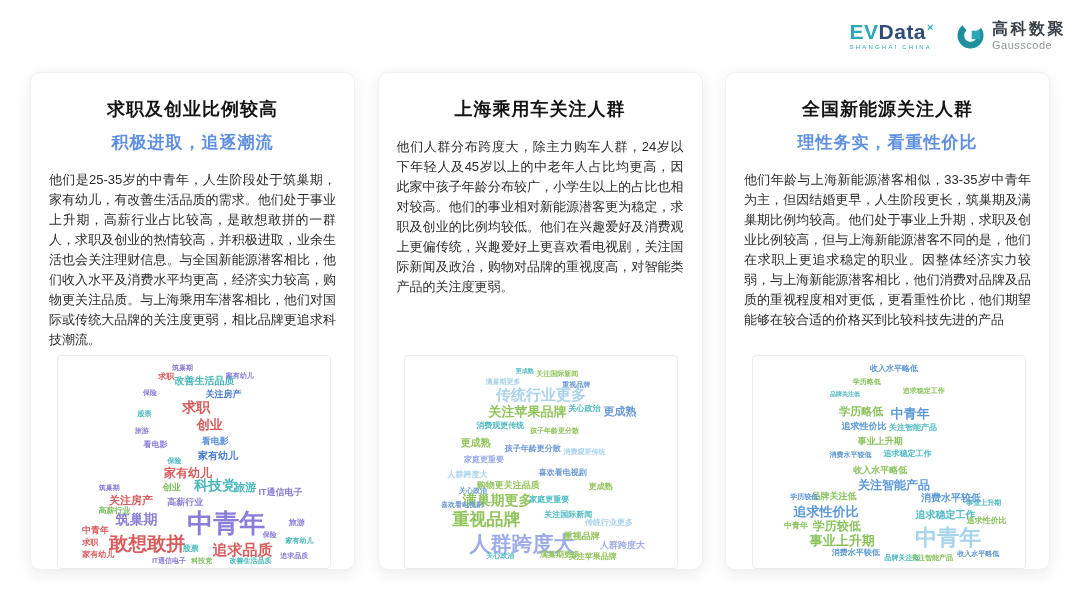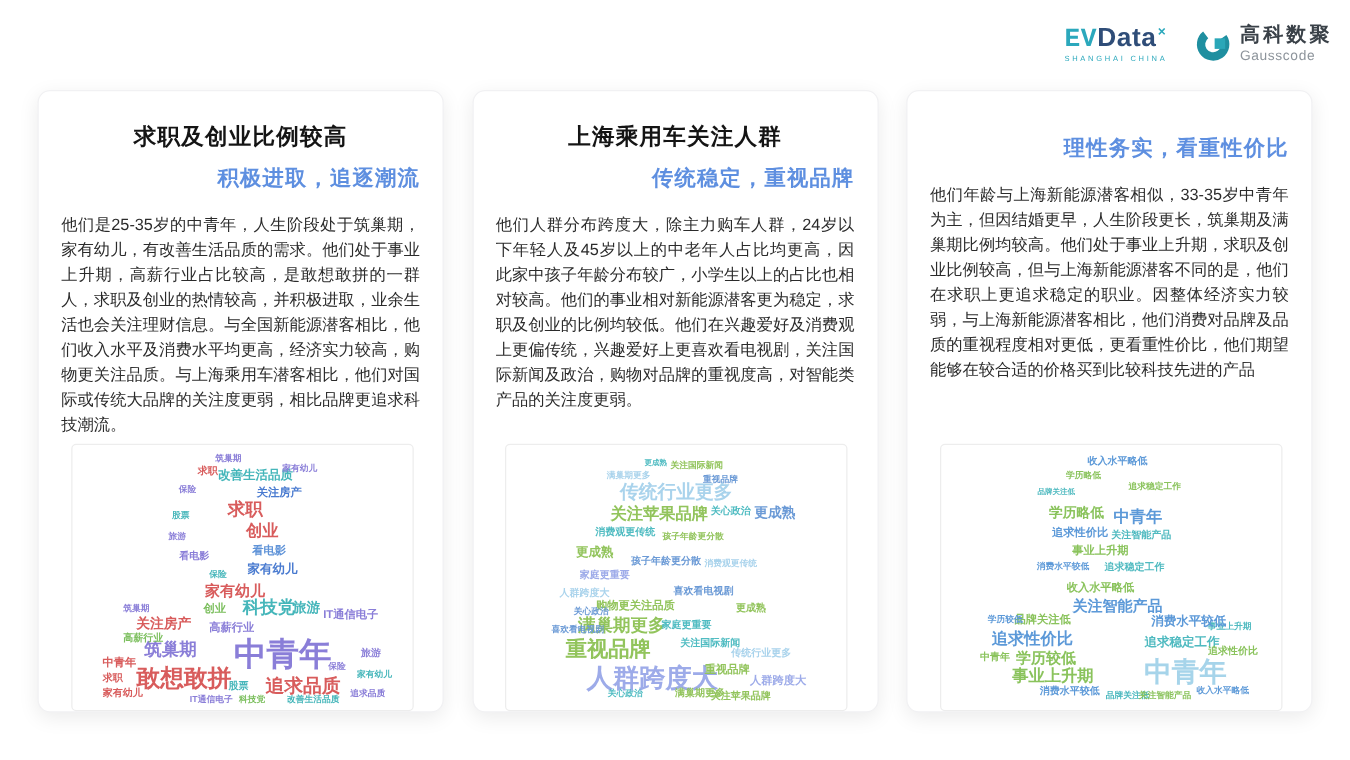--- a/index.html
+++ b/index.html
@@ -4,38 +4,38 @@
 <style>
   html,body { margin:0; padding:0; }
   body {
     width:1080px; height:608px; background:#ffffff; overflow:hidden; position:relative;
     font-family:"Liberation Sans","DejaVu Sans",sans-serif;
   }
   
   .logos { position:absolute; top:20px; right:14px; display:flex; align-items:center; gap:22px; }
   .evdata { text-align:left; }
   .ev-row { font-size:21px; font-weight:bold; letter-spacing:.5px; line-height:1; }
-  .ev   { color:#2ba8bc;font-family:Liberation Mono, monospace; }
+  .ev   { color:#2ba8bc; }
   .dataw{ color:#2f4d78; }
   .sup  { color:#2ba8bc; font-size:11px; vertical-align:super; font-weight:bold; margin-left:1px; }
   .ev-sub { font-size:6px; color:#2ba8bc; letter-spacing:2.2px; margin-top:2px; }
   .gauss { display:flex; align-items:center; gap:7px; }
   .gmark svg { width:29px; height:29px; display:block; }
   .gcn { display:block; font-size:16px; font-weight:bold; color:#3a4148; letter-spacing:2.5px; line-height:1.1; }
   .gen { display:block; font-size:11px; color:#8d949b; letter-spacing:.5px; margin-top:1px; }
   
   .cards { position:absolute; top:72px; left:0; right:0; display:flex; justify-content:space-between; padding:0 30px; }
   .card {
     width:325px; height:498px; box-sizing:border-box; position:relative;
     background:#fff; border:1px solid #f1f1f3; border-radius:10px;
     box-shadow:0 4px 16px rgba(0,0,0,.08);
     padding:24px 18px 0; text-align:center;
   }
   .title    { margin:0; font-size:18px; font-weight:bold; color:#141414; letter-spacing:1px; }
-  .subtitle { margin:10px 0 0; font-size:17px; font-weight:bold; color:#5e8fe0; letter-spacing:1px;text-align:right; }
+  .subtitle { margin:10px 0 0; font-size:17px; font-weight:bold; color:#5e8fe0; letter-spacing:1px; }
   .bodytxt  { margin:16px 0 0; text-align:justify; font-size:13px; line-height:20px; color:#2b2b2b; }
   .cloud {
     position:absolute; bottom:0; left:50%; margin-left:-136px;
     width:272px; height:212px; background:#fff;
     border:1px solid #ededed; border-radius:4px; overflow:hidden;
   }
   .cw { position:absolute; transform:translate(-50%,-50%); white-space:nowrap; font-weight:600; line-height:1; }
 </style>
 </head>
 <body>
@@ -100,21 +100,20 @@
         <span class="cw" style="left: 78%; top: 84%; font-size: 7px; color: rgb(138, 126, 216);">保险</span>
         <span class="cw" style="left: 88%; top: 79%; font-size: 8px; color: rgb(138, 126, 216);">旅游</span>
         <span class="cw" style="left: 89%; top: 87%; font-size: 7px; color: rgb(69, 182, 186);">家有幼儿</span>
         <span class="cw" style="left: 87%; top: 94%; font-size: 7px; color: rgb(138, 126, 216);">追求品质</span>
         <span class="cw" style="left: 71%; top: 96%; font-size: 7px; color: rgb(69, 182, 186);">改善生活品质</span>
         <span class="cw" style="left: 21%; top: 73%; font-size: 8px; color: rgb(124, 191, 94);">高薪行业</span>
       </div>
   </article>
   <article class="card">
     <h2 class="title">上海乘用车关注人群</h2>
-    <h3 class="subtitle">传统稳定，重视品牌</h3>
     <p class="bodytxt">他们人群分布跨度大，除主力购车人群，24岁以下年轻人及45岁以上的中老年人占比均更高，因此家中孩子年龄分布较广，小学生以上的占比也相对较高。他们的事业相对新能源潜客更为稳定，求职及创业的比例均较低。他们在兴趣爱好及消费观上更偏传统，兴趣爱好上更喜欢看电视剧，关注国际新闻及政治，购物对品牌的重视度高，对智能类产品的关注度更弱。</p>
     <div class="cloud">
         <span class="cw" style="left: 44%; top: 7%; font-size: 6px; color: rgb(80, 188, 194);">更成熟</span>
         <span class="cw" style="left: 56%; top: 8%; font-size: 7px; color: rgb(146, 196, 92);">关注国际新闻</span>
         <span class="cw" style="left: 36%; top: 12%; font-size: 7px; color: rgb(169, 211, 236);">满巢期更多</span>
         <span class="cw" style="left: 63%; top: 13%; font-size: 7px; color: rgb(107, 154, 214);">重视品牌</span>
         <span class="cw" style="left: 50%; top: 18%; font-size: 15px; color: rgb(169, 211, 236);">传统行业更多</span>
         <span class="cw" style="left: 45%; top: 26%; font-size: 13px; color: rgb(146, 196, 92);">关注苹果品牌</span>
         <span class="cw" style="left: 66%; top: 25%; font-size: 8px; color: rgb(80, 188, 194);">关心政治</span>
         <span class="cw" style="left: 79%; top: 26%; font-size: 11px; color: rgb(107, 154, 214);">更成熟</span>
@@ -137,20 +136,21 @@
         <span class="cw" style="left: 75%; top: 79%; font-size: 8px; color: rgb(169, 211, 236);">传统行业更多</span>
         <span class="cw" style="left: 43%; top: 88%; font-size: 21px; color: rgb(157, 171, 233);">人群跨度大</span>
         <span class="cw" style="left: 65%; top: 85%; font-size: 9px; color: rgb(146, 196, 92);">重视品牌</span>
         <span class="cw" style="left: 80%; top: 89%; font-size: 9px; color: rgb(157, 171, 233);">人群跨度大</span>
         <span class="cw" style="left: 57%; top: 94%; font-size: 8px; color: rgb(146, 196, 92);">满巢期更多</span>
         <span class="cw" style="left: 35%; top: 94%; font-size: 7px; color: rgb(80, 188, 194);">关心政治</span>
         <span class="cw" style="left: 69%; top: 95%; font-size: 8px; color: rgb(146, 196, 92);">关注苹果品牌</span>
       </div>
   </article>
   <article class="card">
+    <h2 class="title">全国新能源关注人群</h2>
     <h3 class="subtitle">理性务实，看重性价比</h3>
     <p class="bodytxt">他们年龄与上海新能源潜客相似，33-35岁中青年为主，但因结婚更早，人生阶段更长，筑巢期及满巢期比例均较高。他们处于事业上升期，求职及创业比例较高，但与上海新能源潜客不同的是，他们在求职上更追求稳定的职业。因整体经济实力较弱，与上海新能源潜客相比，他们消费对品牌及品质的重视程度相对更低，更看重性价比，他们期望能够在较合适的价格买到比较科技先进的产品</p>
     <div class="cloud">
         <span class="cw" style="left: 52%; top: 6%; font-size: 8px; color: rgb(92, 153, 216);">收入水平略低</span>
         <span class="cw" style="left: 42%; top: 12%; font-size: 7px; color: rgb(138, 195, 92);">学历略低</span>
         <span class="cw" style="left: 34%; top: 18%; font-size: 6px; color: rgb(79, 186, 192);">品牌关注低</span>
         <span class="cw" style="left: 63%; top: 16%; font-size: 7px; color: rgb(138, 195, 92);">追求稳定工作</span>
         <span class="cw" style="left: 58%; top: 27%; font-size: 13px; color: rgb(92, 153, 216);">中青年</span>
         <span class="cw" style="left: 40%; top: 26%; font-size: 11px; color: rgb(138, 195, 92);">学历略低</span>
         <span class="cw" style="left: 41%; top: 33%; font-size: 9px; color: rgb(92, 153, 216);">追求性价比</span>

